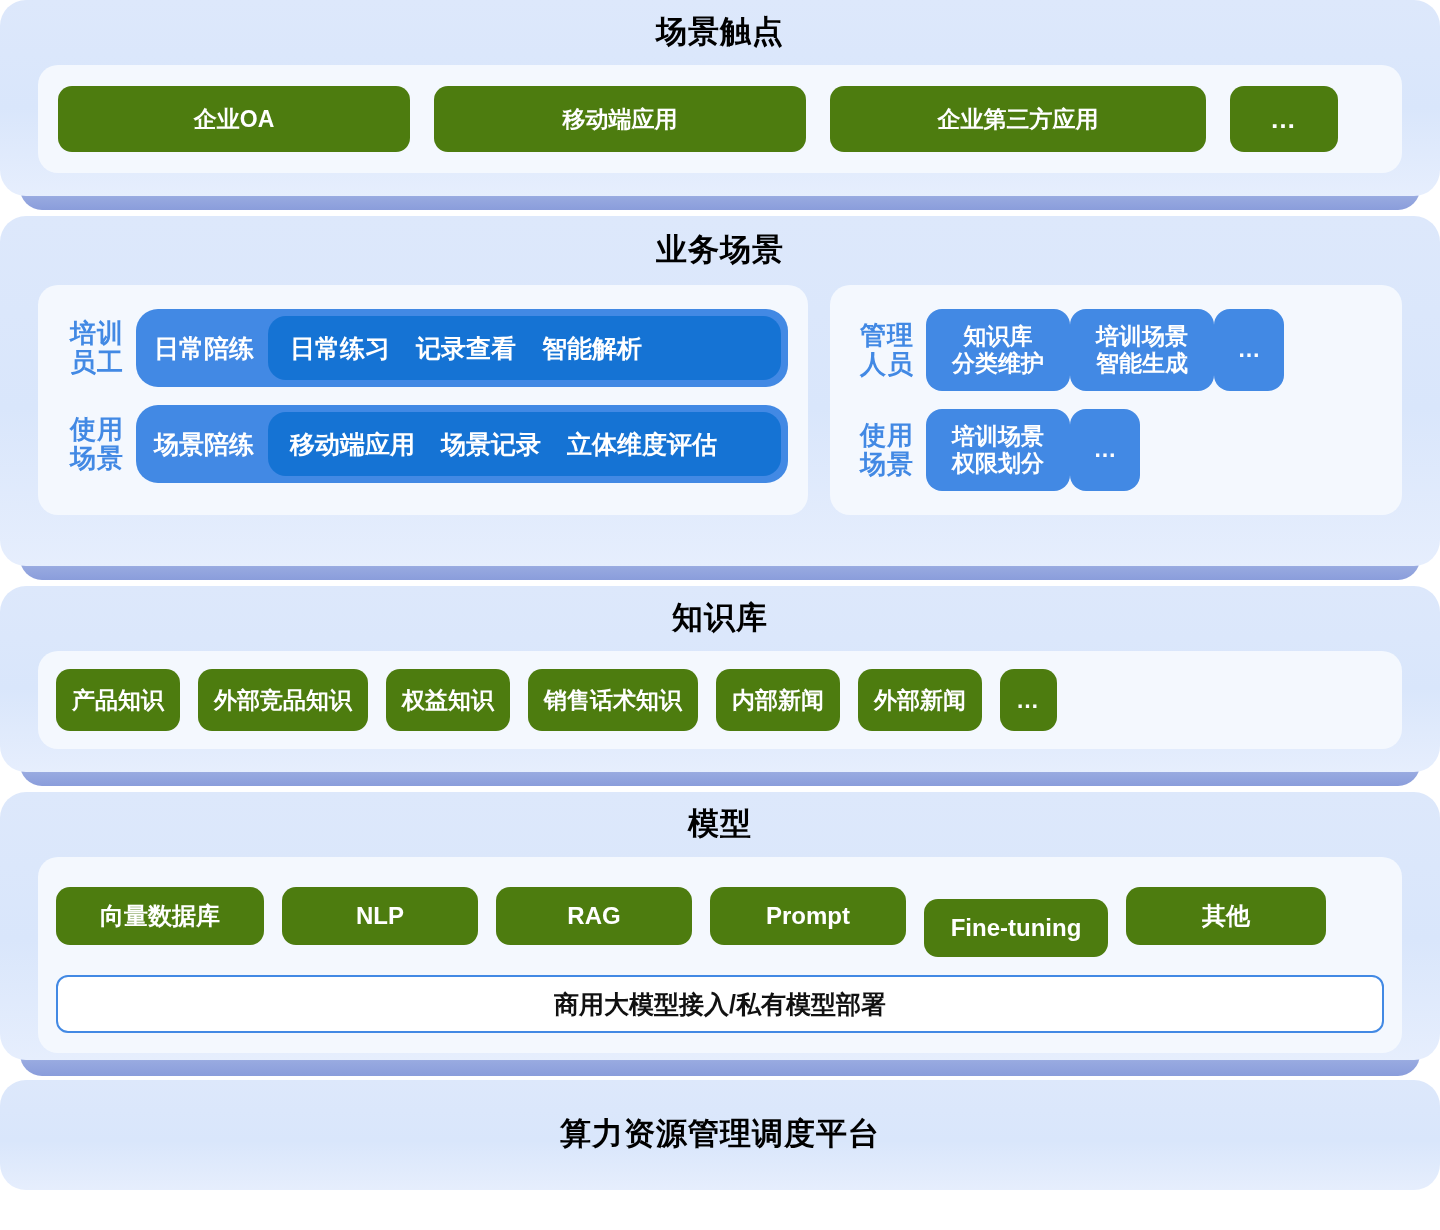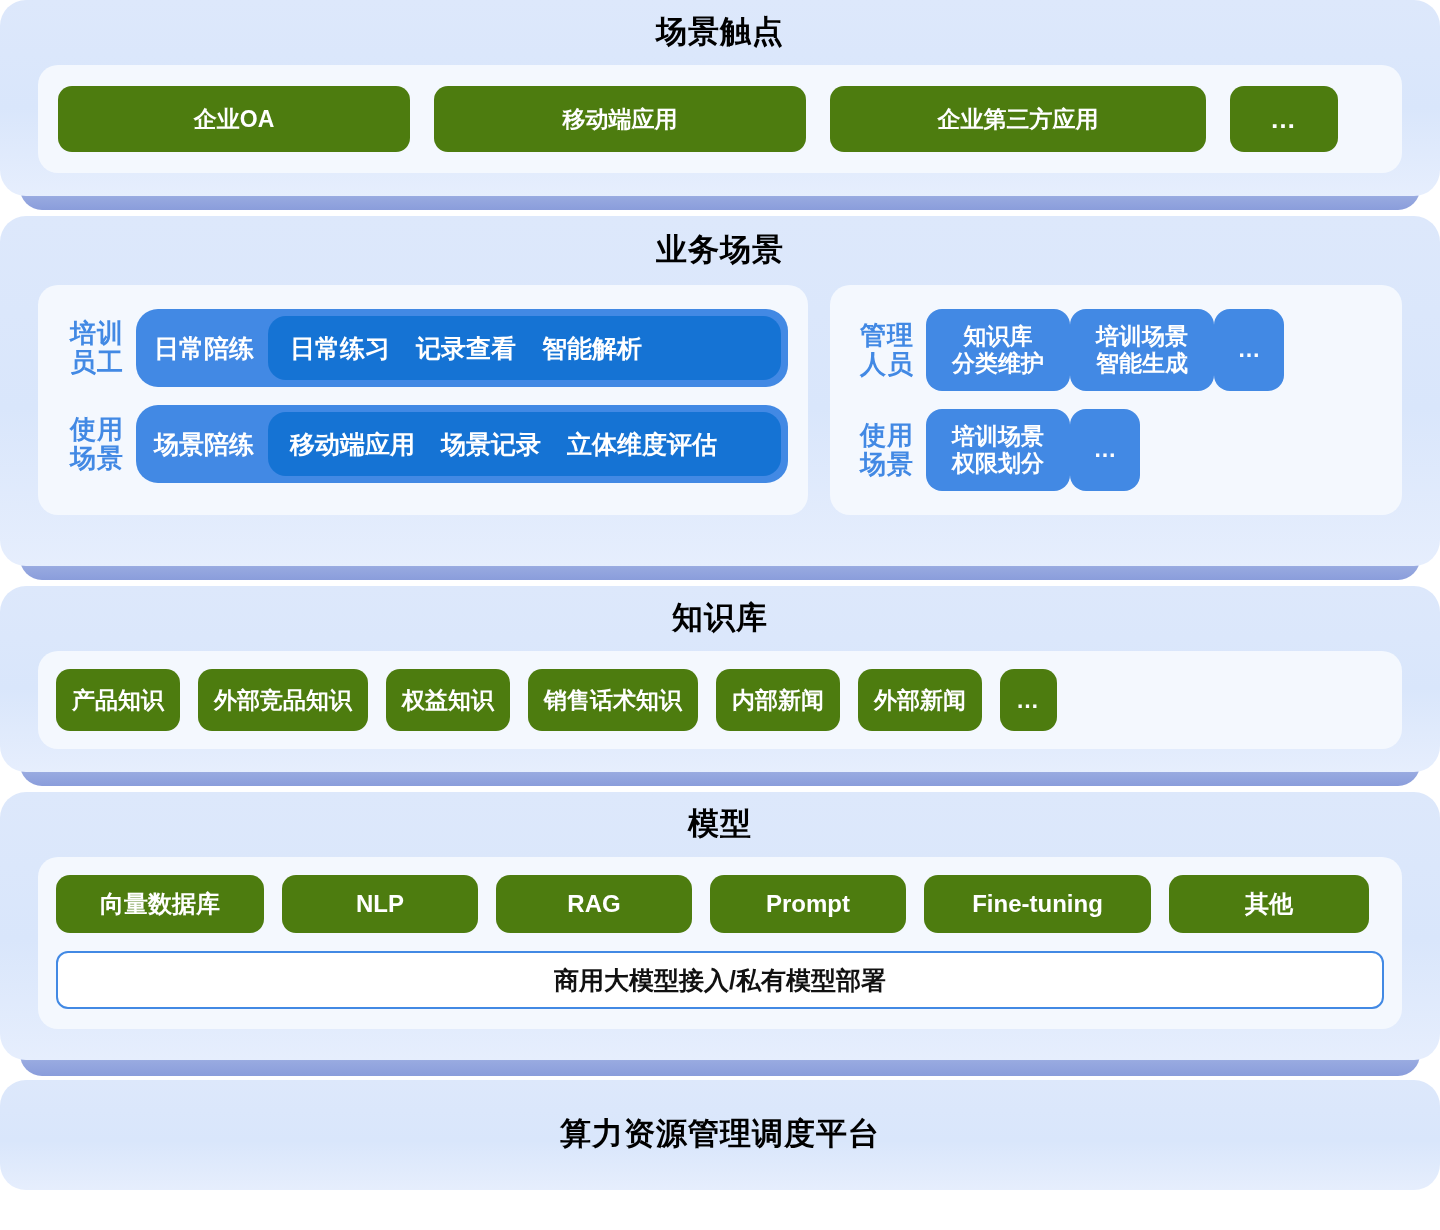--- a/index.html
+++ b/index.html
@@ -197,21 +197,21 @@
   #model-pills {
     display: flex;
     align-items: center;
     gap: 18px;
   }
   #model-pills .pill { height: 58px; padding: 0 18px; font-size: 24px; font-weight: 700; }
   .mp1 { width: 208px; }
   .mp2 { width: 196px; }
   .mp3 { width: 196px; }
   .mp4 { width: 196px; }
-  .mp5 { width: 227px; }
+  .mp5 { width: 184px; margin-top: 24px; }
   .mp6 { width: 200px; }
 
   #deploy-box {
     margin-top: 18px;
     height: 58px;
     background: #ffffff;
     border: 2px solid #4289e4;
     border-radius: 12px;
     display: flex;
     align-items: center;

